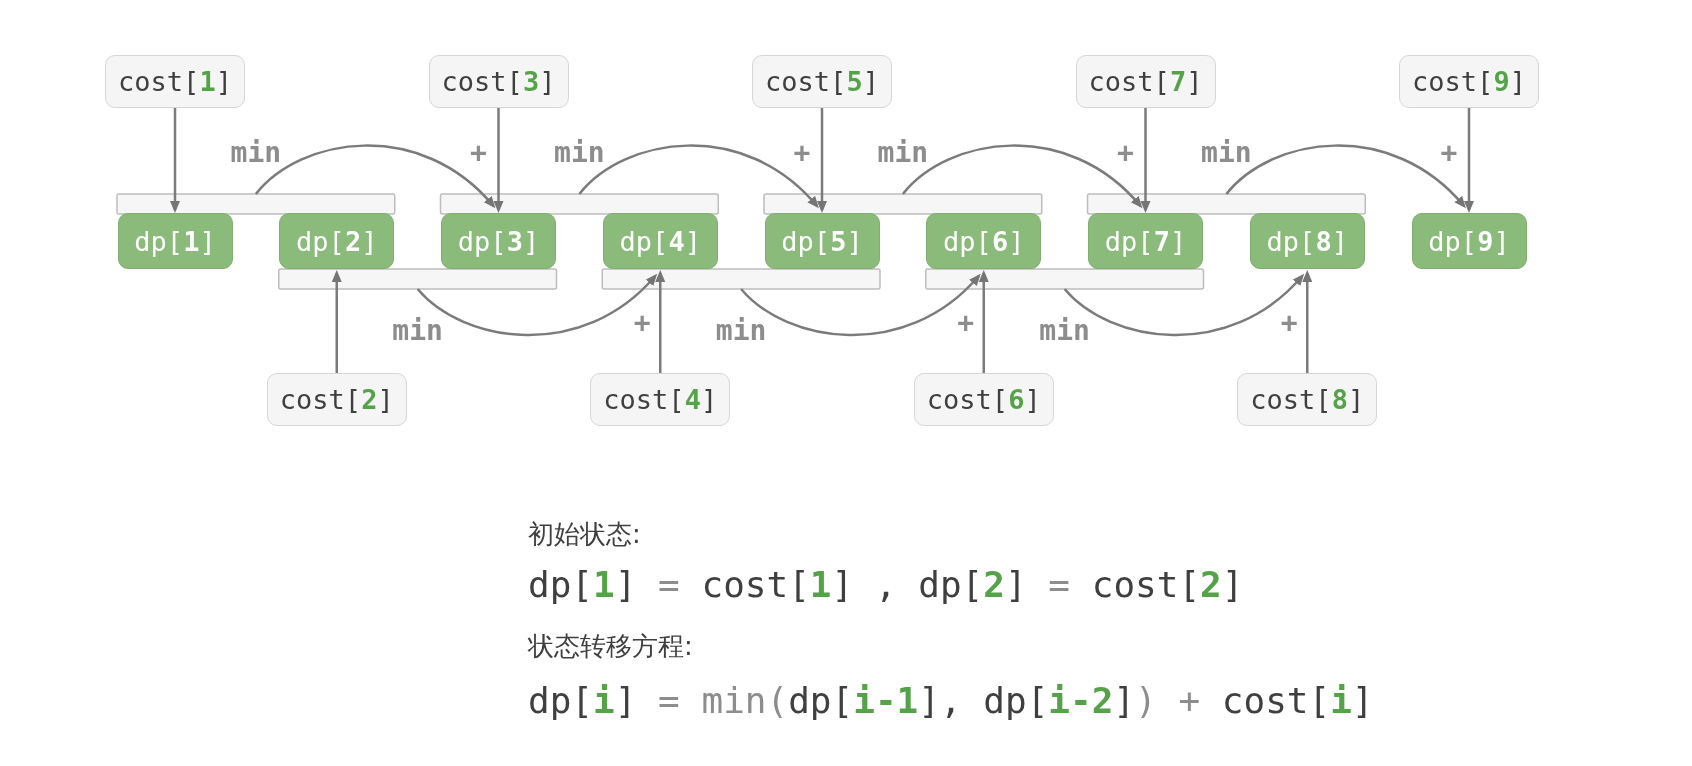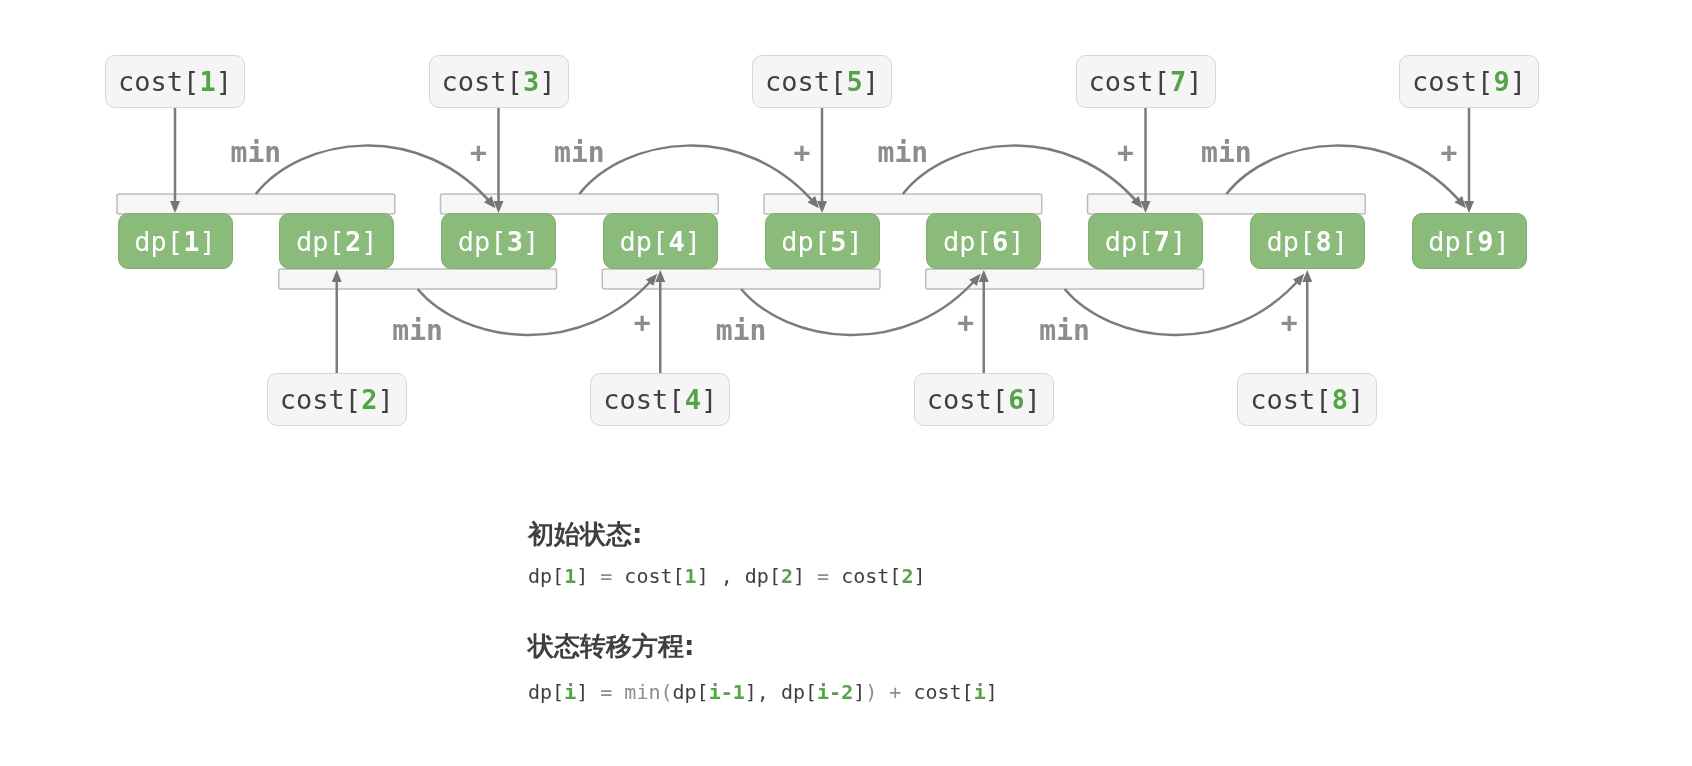--- a/index.html
+++ b/index.html
@@ -30,27 +30,27 @@
   .idx{font-weight:bold;}
   .cost-box .idx{color:var(--green);}
   .op-label{
     position:absolute;z-index:3;
     font-family:"DejaVu Sans Mono","Liberation Mono",monospace;
     font-weight:bold;font-size:28px;color:var(--operator);
     transform:translate(-50%,-50%);white-space:pre;
   }
   .eq-heading{
     position:absolute;left:528px;z-index:2;
-    font-weight:bold;font-size:26px;color:var(--dark);
+    font-weight:normal;font-size:26px;color:var(--dark);
     white-space:pre;
   }
   .eq-line{
     position:absolute;left:528px;z-index:2;
     font-family:"DejaVu Sans Mono","Liberation Mono",monospace;
-    font-size:20px;color:var(--dark);white-space:pre;
+    font-size:36px;color:var(--dark);white-space:pre;
   }
   .tok-g{color:var(--green);font-weight:bold;}
   .tok-o{color:var(--operator);}
 </style>
 </head>
 <body>
 
 <div id="canvas">
 
   <svg id="arrows-svg" width="1692" height="470" viewBox="0 0 1692 470">

